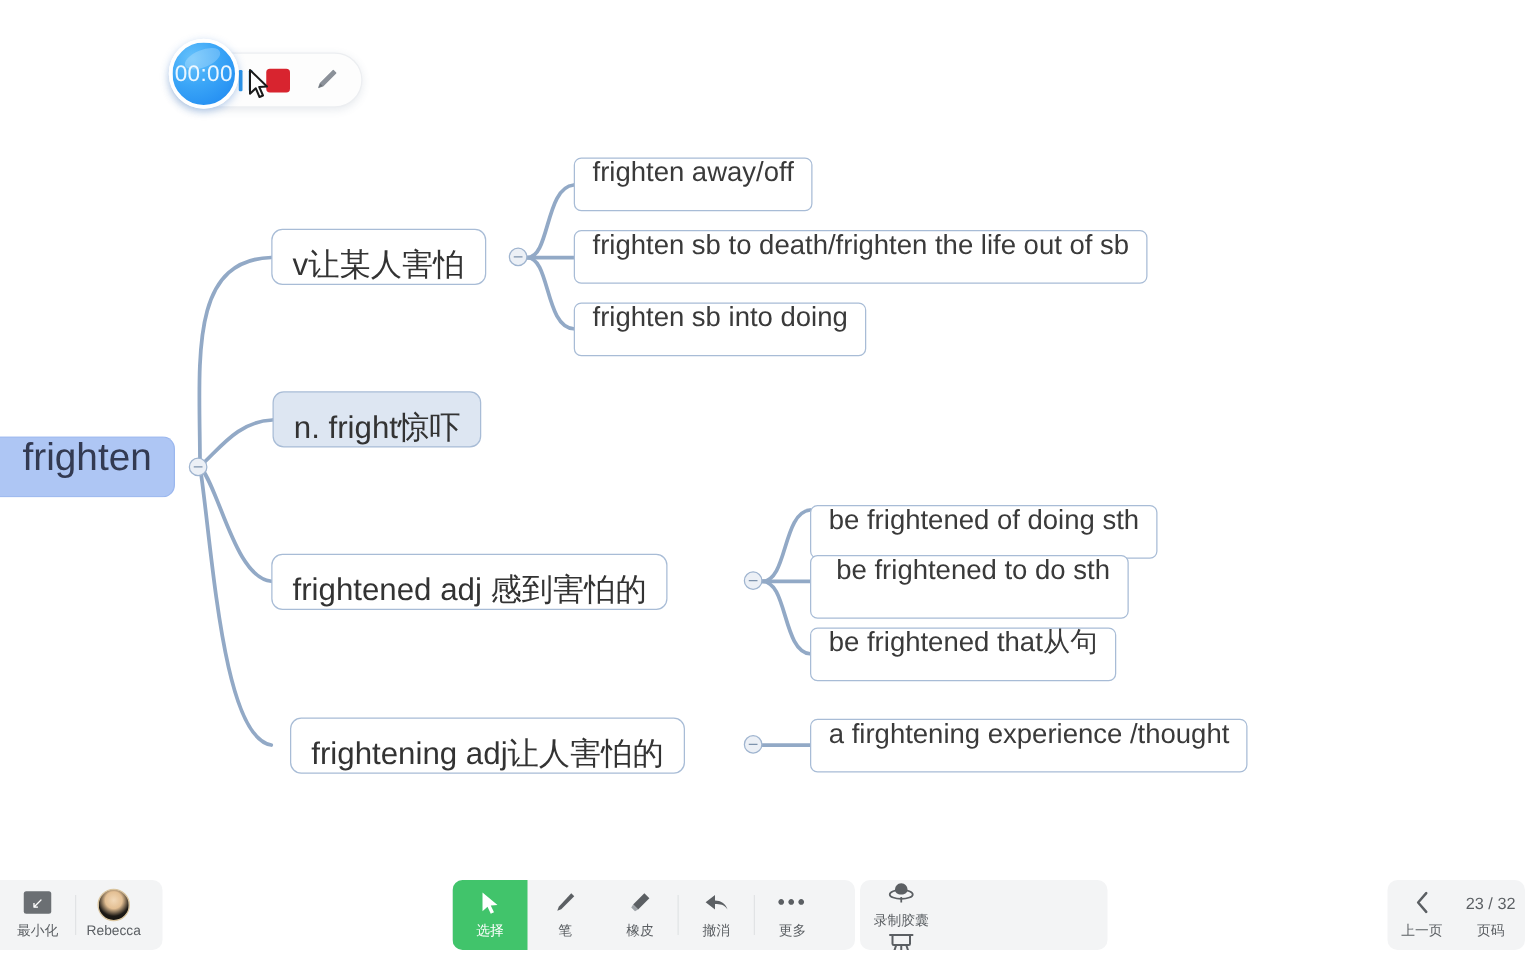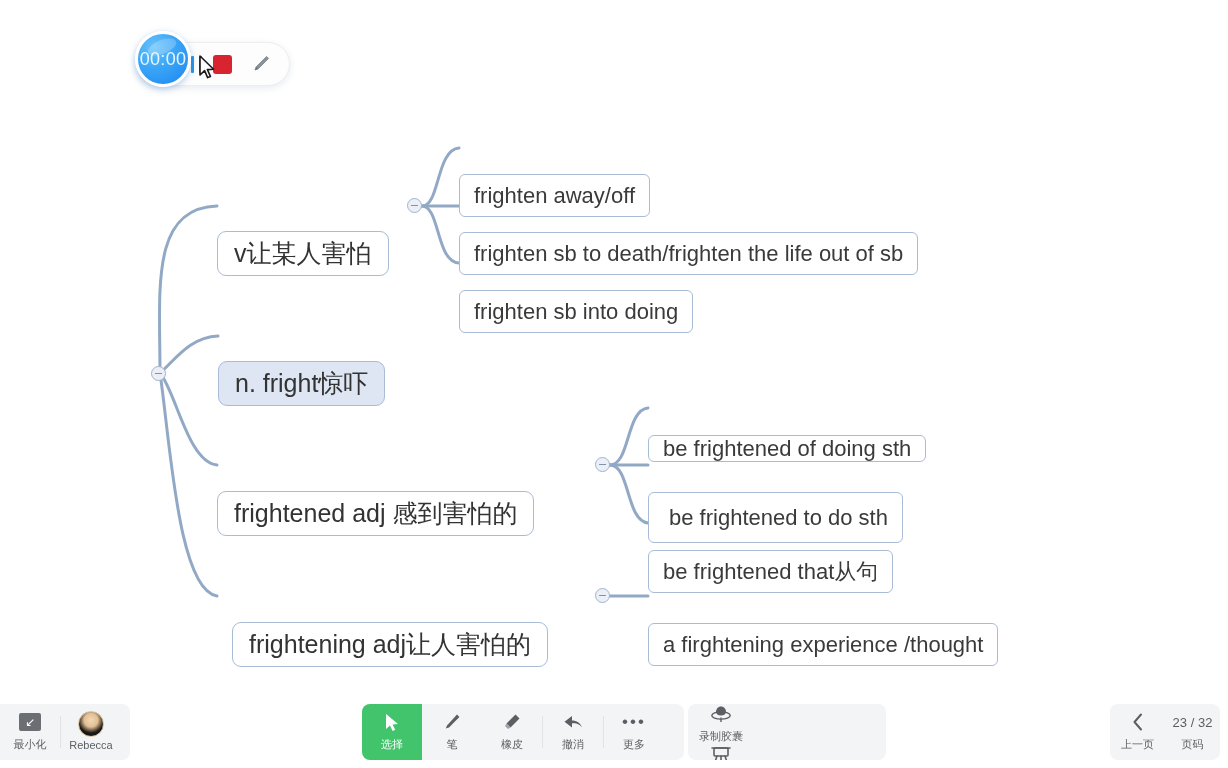--- a/index.html
+++ b/index.html
@@ -45,24 +45,23 @@
   #cursor { position:absolute; left:198px; top:55px; width:18px; height:26px; pointer-events:none; }
 
   
   #map-svg { position:absolute; left:0; top:0; width:1228px; height:700px; }
   .node {
     position: absolute;
     border: 1px solid #a8bcd6;
     border-radius: 7px;
     background: #ffffff;
     color: #3c3c3c;
-    display: flex; align-items: center;
+    display: flex; 
     white-space: nowrap;
     line-height: 1;
-    margin-top: 48px;
   }
   .node.lvl1 { font-size: 25px; padding: 16px 16px; border-radius: 9px; color:#333; }
   .node.lvl2 { font-size: 22px; padding: 0 14px; border-radius: 6px; color:#3a3a3a; }
   .node.root {
     background: #aec6f4; border: 1px solid #9bb7ee;
     color:#333a52; font-size: 31px; border-radius: 10px;
     padding: 0 18px; border-left:none; border-top-left-radius:0; border-bottom-left-radius:0;
   }
   .node.tinted { background:#dde6f2; border-color:#a8bcd6; }
   .collapse {
@@ -122,20 +121,23 @@
       <path d="M422 206 C 440 206, 436 262, 459 263"></path>
 
       <path d="M610 465 C 630 465, 626 410, 648 408"></path>
       <path d="M610 465 L 648 465"></path>
       <path d="M610 465 C 630 465, 626 521, 648 523"></path>
 
       <path d="M610 596 L 648 596"></path>
     </g>
   </svg>
 
+  <div class="node root" style="left:0px; top:349px; height:49px;">
+    <span>frighten</span>
+  </div>
   <div class="collapse" style="left:151px; top:366px;">
     <i></i>
   </div>
 
   <div class="node lvl1" style="left:217px; top:183px; height:45px;">
     <span>v让某人害怕</span>
   </div>
   <div class="collapse" style="left:407px; top:198px;">
     <i></i>
   </div>
@@ -154,21 +156,21 @@
     <span>frighten sb into doing</span>
   </div>
 
   <div class="node lvl1" style="left:217px; top:443px; height:45px;">
     <span>frightened adj 感到害怕的</span>
   </div>
   <div class="collapse" style="left:595px; top:457px;">
     <i></i>
   </div>
 
-  <div class="node lvl2" style="left:648px; top:387px; height:27px;">
+  <div class="node lvl2" style="left:648px; top:404px; height:43px;">
     <span>be frightened of doing sth</span>
   </div>
   <div class="node lvl2" style="left:648px; top:444px; height:51px;padding-left:20px;">
     <span>be frightened to do sth</span>
   </div>
   <div class="node lvl2" style="left:648px; top:502px; height:43px;">
     <span>be frightened that从句</span>
   </div>
 
   <div class="node lvl1" style="left:232px; top:574px; height:45px;">

